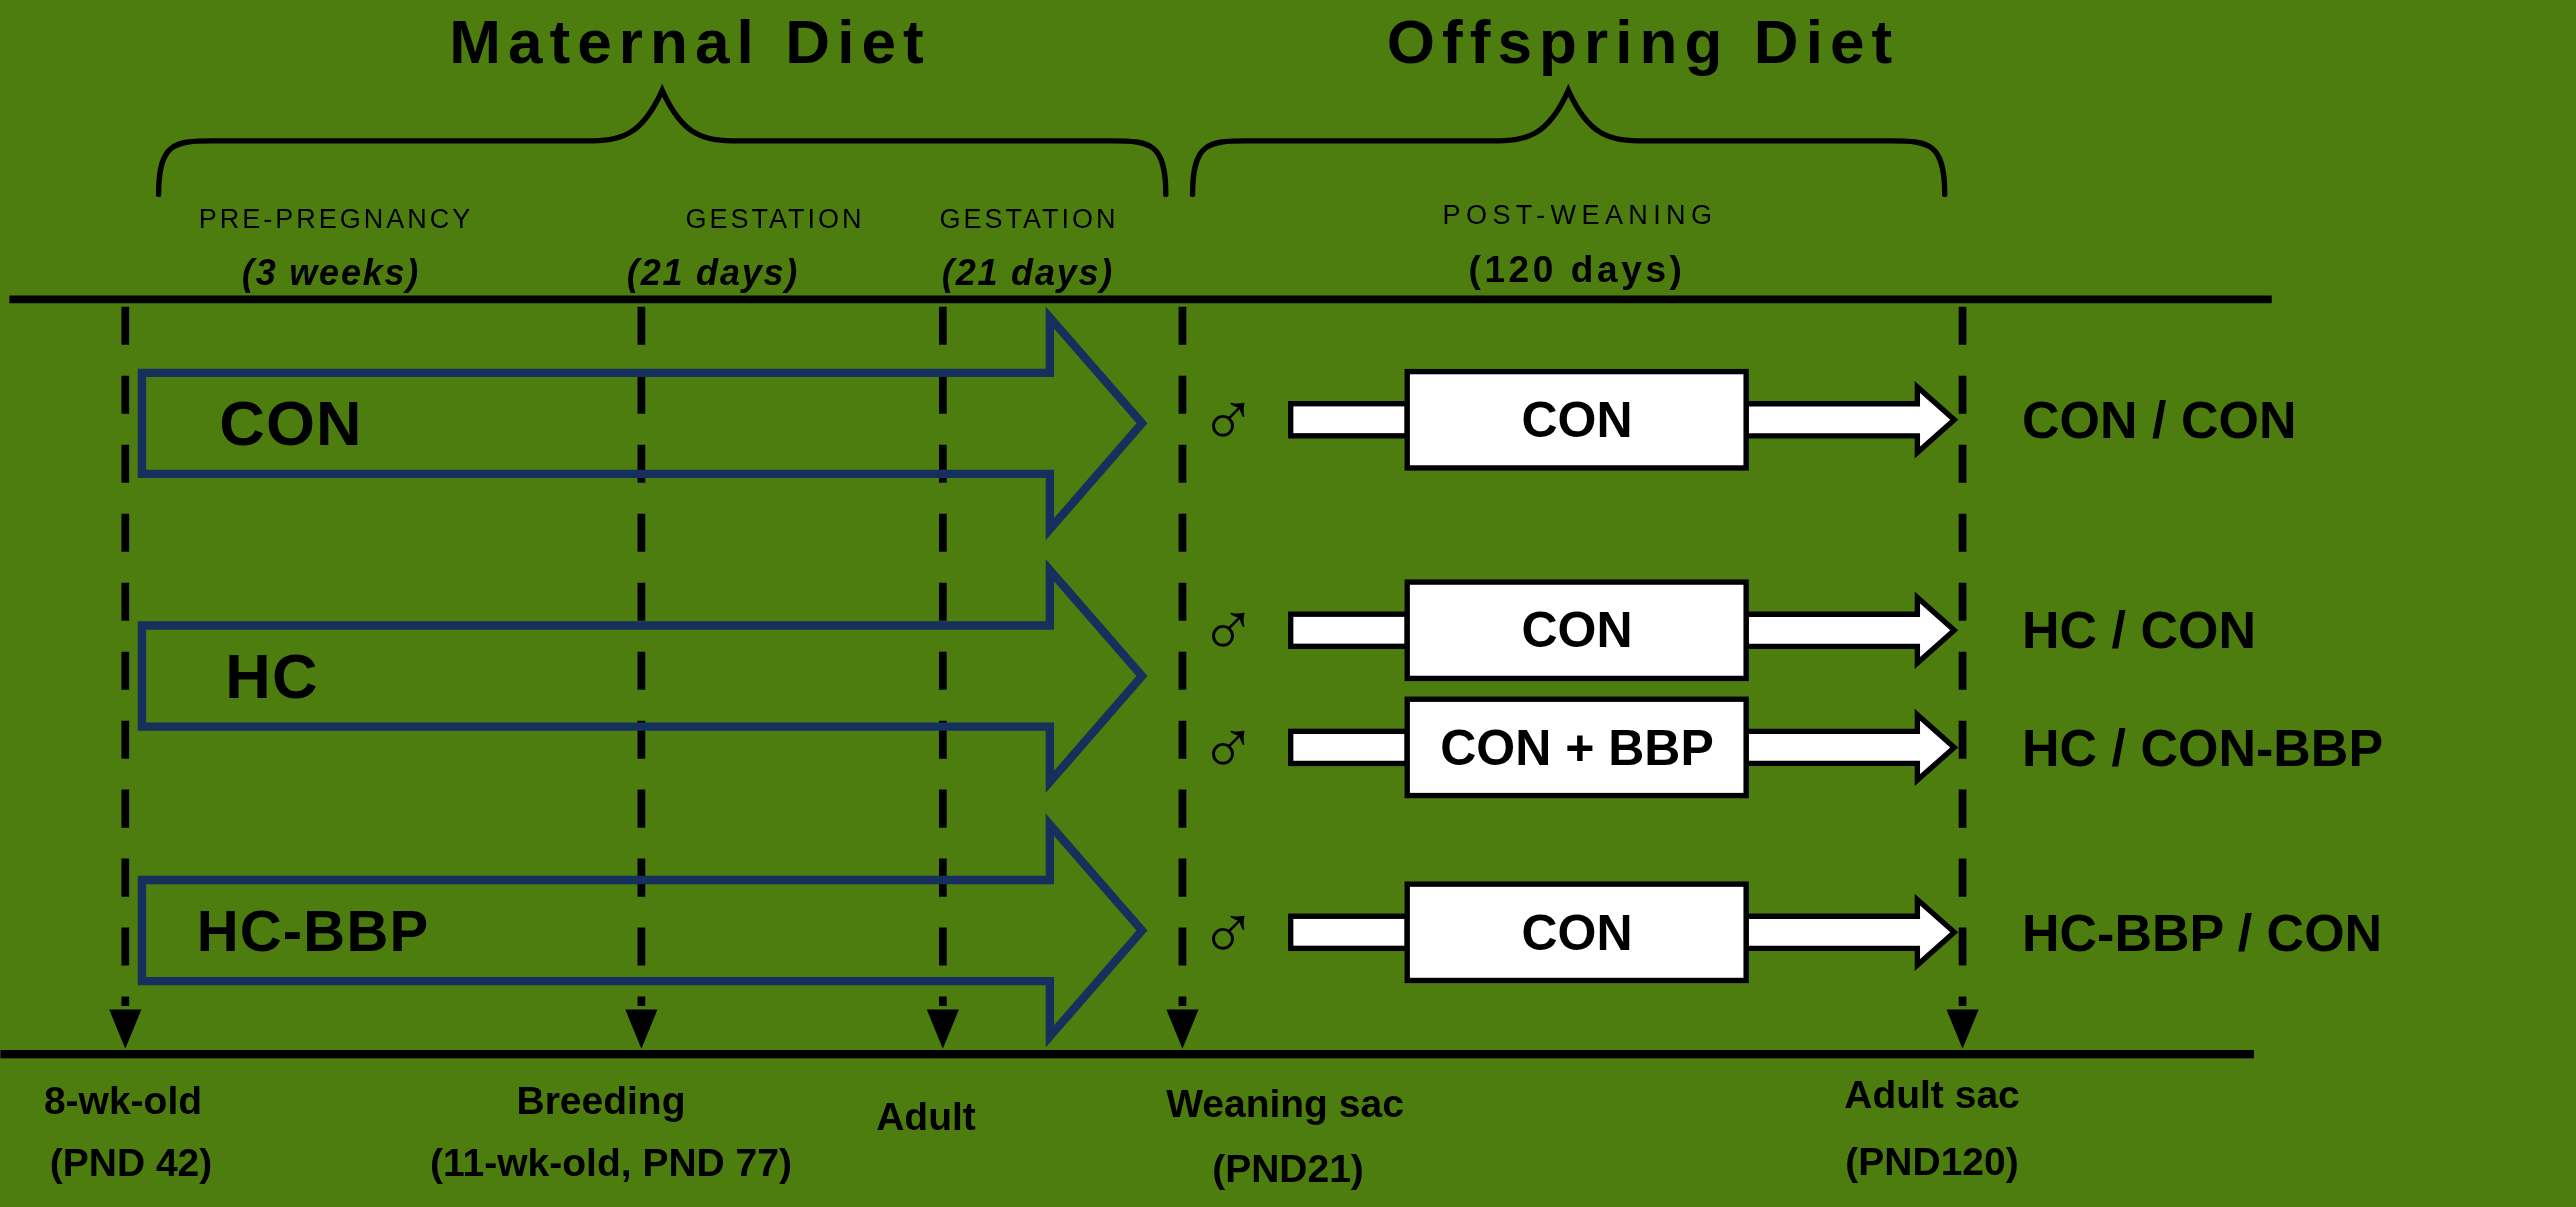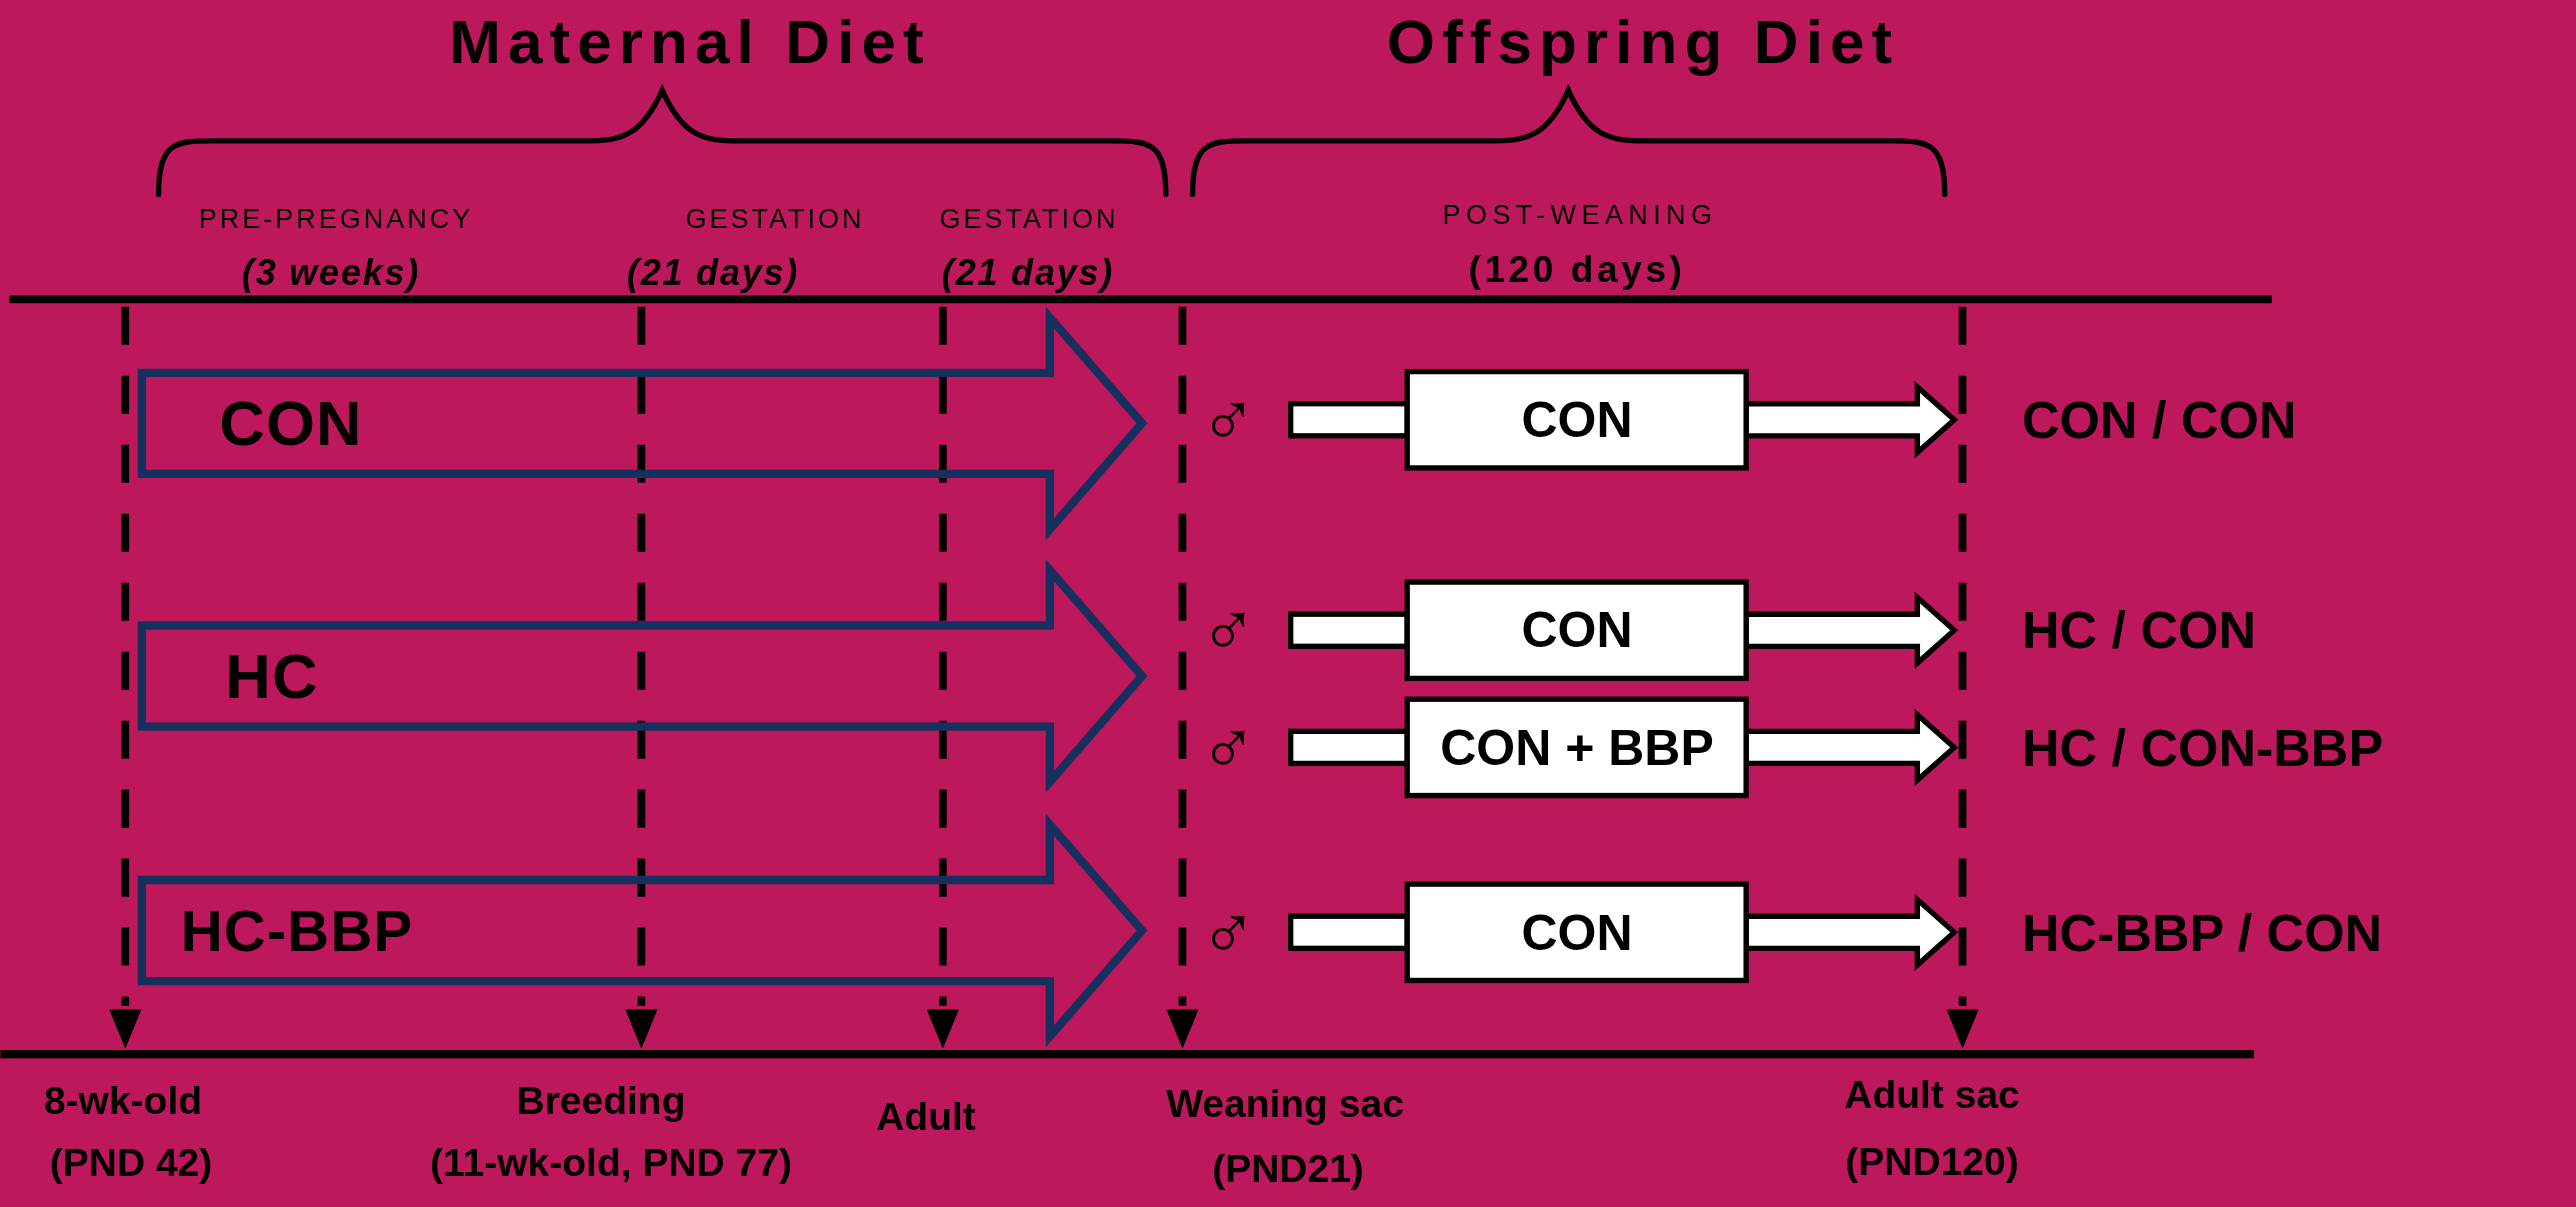--- a/index.html
+++ b/index.html
@@ -1,38 +1,38 @@
 <!DOCTYPE html>
 <html style="font-size:9.5px"><head>
 <meta charset="utf-8">
 <style>
   html,body{margin:0;padding:0;background:#ffffff;}
   .canvas{
     position:relative;
     width:2576px;height:1207px;
-    background:#be185d;
+    background:#4d7c0f;
     font-family:"Liberation Sans", sans-serif;
     color:#000;
     overflow:hidden;
   }
   .canvas svg.layer{position:absolute;left:0;top:0;}
   .txt{
     position:absolute;
     transform:translate(-50%,-50%);
     font-weight:700;
     white-space:nowrap;
     line-height:1;
   }
   .title{font-size:62px;font-weight:800;letter-spacing:7.1px;}
   .phase{font-size:27px;font-weight:400;letter-spacing:3px;}
   .dur{font-size:36px;font-weight:700;font-style:italic;letter-spacing:1.8px;}
   .dur-upright{font-size:37px;font-weight:800;font-style:normal;letter-spacing:3.6px;}
   .note{font-size:34px;transform:translate(0,-50%);}
   .gtitle{font-size:63px;font-weight:800;letter-spacing:1.2px;}
-  .gtitle.small{font-size:58px;}
+  .gtitle.small{font-size:58px;margin-left:16px;}
   .male{font-size:77px;font-weight:700;transform:translate(-50%,-54%);}
   .boxlab{font-size:50px;font-weight:800;}
   .result{font-size:52px;font-weight:800;transform:translate(0,-50%);}
   .tl{font-size:39px;font-weight:800;}
 </style>
 </head>
 <body>
 
 <div class="canvas">
 

